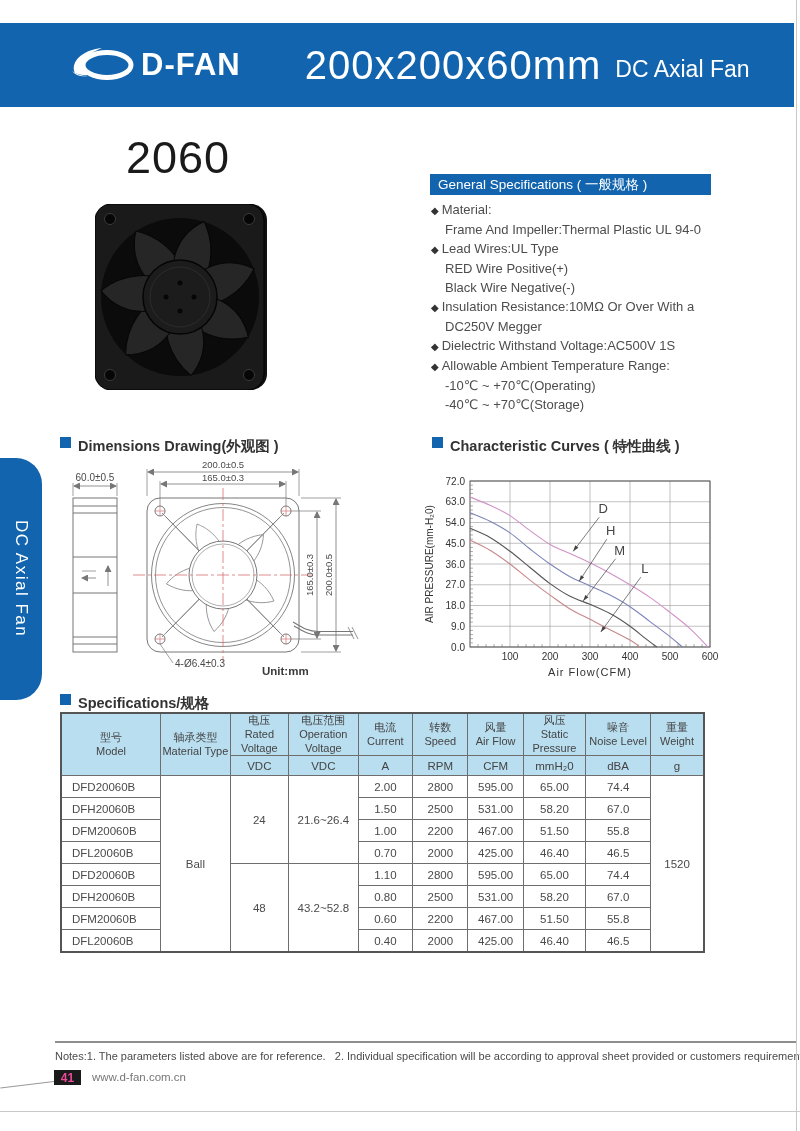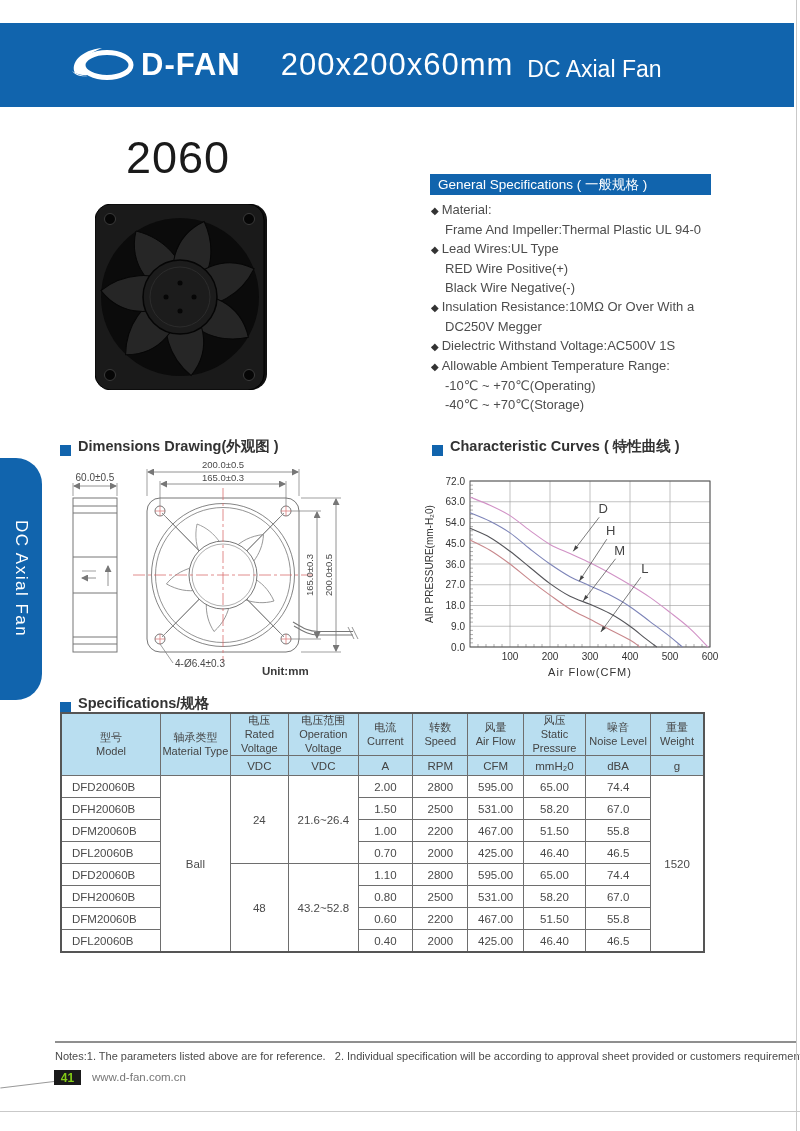--- a/index.html
+++ b/index.html
@@ -3,57 +3,57 @@
 <meta charset="utf-8">
 <style>
   html,body{margin:0;padding:0;background:#ededed;}
   .page{position:relative;width:800px;height:1131px;background:#ffffff;overflow:hidden;
         font-family:"Liberation Sans","DejaVu Sans",sans-serif;color:#4a4a4a;}
   
   .banner{position:absolute;left:0;top:23px;width:794px;height:84px;background:#1164ad;}
   .banner-inner{position:absolute;left:70px;top:0;height:100%;display:flex;align-items:center;text-align:center;}
   .brand-logo{margin-right:7px;}
   .brand-text{color:#fff;font-size:31px;font-weight:bold;letter-spacing:1px;}
-  .size-title{color:#fff;font-size:31px;margin-left:40px;letter-spacing:1px;}
+  .size-title{color:#fff;font-size:40px;margin-left:64px;letter-spacing:1px;}
   .subtitle{color:#fff;font-size:23px;margin-left:14px;position:relative;top:4px;}
   
   .side-tab{position:absolute;left:0;top:458px;width:42px;height:242px;background:#1164ad;
             border-radius:0 26px 26px 0;display:flex;align-items:center;justify-content:center;}
   .side-tab span{writing-mode:vertical-rl;color:#fff;font-size:17px;letter-spacing:1.5px;}
   
   .model-no{position:absolute;left:126px;top:132px;font-size:45px;color:#1a1a1a;letter-spacing:1px;}
   .fan-photo{position:absolute;left:95px;top:204px;}
   
   .gs-bar{position:absolute;left:430px;top:174px;width:281px;height:21px;background:#1164ad;
           color:#fff;font-size:13.5px;display:flex;align-items:center;padding-left:8px;box-sizing:border-box;}
   .gs-list{position:absolute;left:431px;top:200px;width:310px;font-size:13px;color:#4d4d4d;line-height:19px;}
   .gs-item .b{font-size:10px;margin-right:3px;color:#333;}
   .gs-item.cont{padding-left:14px;}
   
-  .section-title{position:absolute;font-size:14.5px;color:#333;font-weight:bold;display:flex;align-items:flex-end;gap:7px;}
+  .section-title{position:absolute;font-size:14.5px;color:#333;font-weight:bold;display:flex;align-items:flex-start;gap:7px;}
   .sq{width:11px;height:11px;background:#1164ad;display:inline-block;flex:none;}
   #dims-title{left:60px;top:437px;}
   #chart-title{left:432px;top:437px;}
   #table-title{left:60px;top:694px;}
   .dims-svg{position:absolute;left:55px;top:456px;}
   .chart-svg{position:absolute;left:420px;top:453px;}
   
   #spec-table{position:absolute;left:60px;top:712px;width:645px;border-collapse:collapse;
               table-layout:fixed;border:2px solid #555;}
   #spec-table th,#spec-table td{border:1px solid #6e6e6e;font-size:11px;color:#444;
               text-align:center;padding:0;font-weight:normal;}
   #spec-table thead th{background:#b9def0;line-height:1.25;}
   #spec-table tr.h1 th{height:41px;}
   #spec-table tr.h2 th{height:19px;font-size:11.5px;}
   #spec-table tbody td{height:21px;font-size:11.5px;color:#4a4a4a;}
   #spec-table td.model-cell{text-align:left;padding-left:10px;}
   
   .notes-divider{position:absolute;left:55px;top:1041px;width:742px;height:2px;background:#8f8f8f;}
   .notes-text{position:absolute;left:55px;top:1050px;width:740px;font-size:11px;color:#4a4a4a;white-space:pre;}
-  .page-badge{position:absolute;left:54px;top:1070px;width:27px;height:15px;background:#1a1a1a;color:#84cc16;
+  .page-badge{position:absolute;left:54px;top:1070px;width:27px;height:15px;background:#1a1a1a;color:#ec4899;
               font-size:12px;font-weight:bold;display:flex;align-items:center;justify-content:center;}
   .badge-leader{position:absolute;left:0;top:1081px;width:54px;height:1px;background:#999;transform:rotate(-7deg);transform-origin:right center;}
   .website{position:absolute;left:92px;top:1071px;font-size:11.5px;color:#777;}
   .bottom-rule{position:absolute;left:0;top:1111px;width:800px;height:1px;background:#c9c9c9;}
   .right-rule{position:absolute;left:796px;top:0;width:1px;height:1131px;background:#c9c9c9;}
 </style>
 </head>
 <body>
 
 <div class="page">

